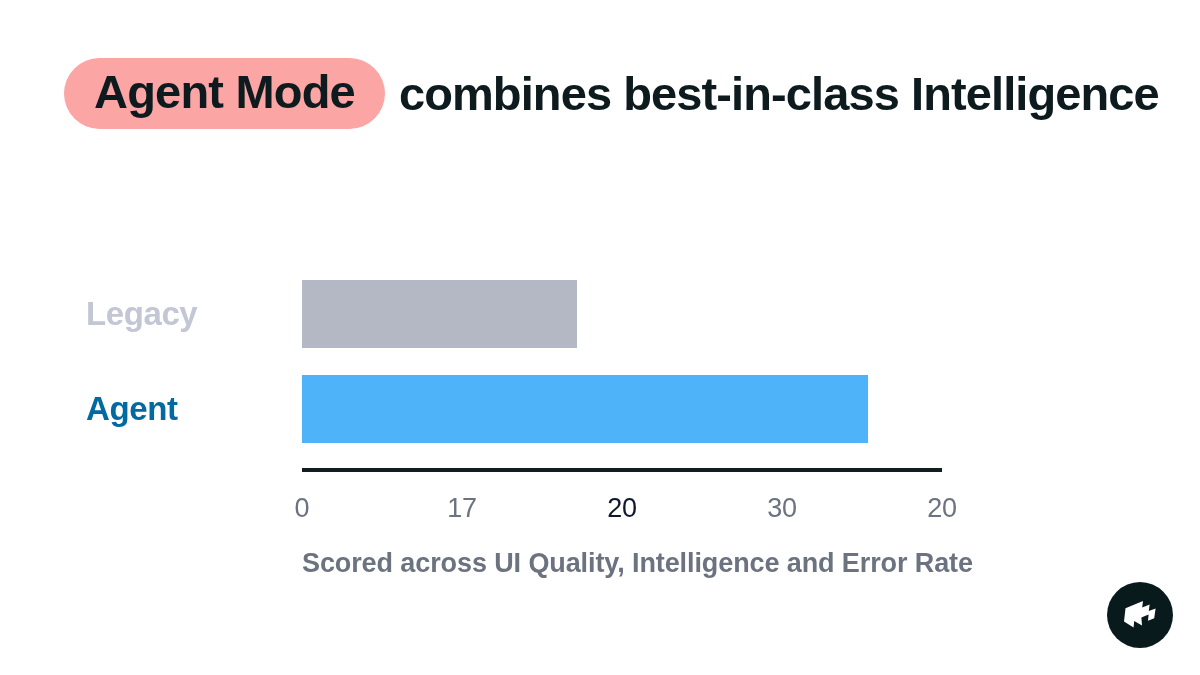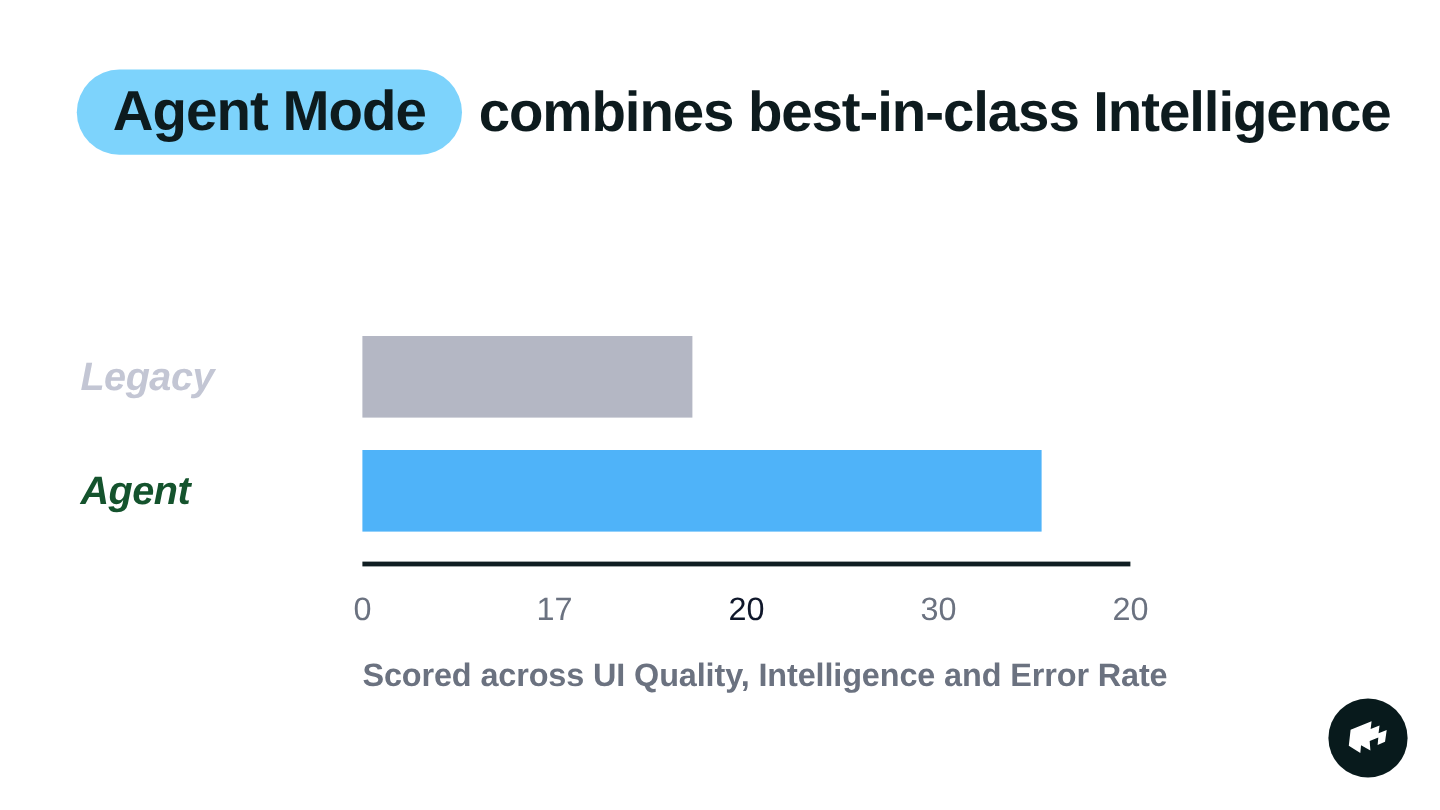--- a/index.html
+++ b/index.html
@@ -30,21 +30,21 @@
     font-size: 47px;
     font-weight: 700;
     letter-spacing: -0.9px;
     color: #0d1b1e;
   }
   .head-line-2 {
     padding-left: 336px;
   }
   #agent-pill {
     display: inline-block;
-    background: #7dd3fc;
+    background: #fca5a5;
     color: #0d1b1e;
     border-radius: 40px;
     padding: 6px 30px 9px 30px;
     font-size: 47px;
     font-weight: 700;
     letter-spacing: -0.8px;
     line-height: 56px;
     vertical-align: middle;
     margin-right: 14px;
   }
@@ -67,26 +67,25 @@
   #row-agent  { top: 125px; }
 
   .cat-label {
     position: absolute;
     left: 0;
     width: 215px;
     top: 0;
     height: 68px;
     line-height: 68px;
     text-align: left;
-    padding-left: 67px;
+    padding-left: 86px;
     box-sizing: border-box;
     font-size: 33px;
     font-weight: 700;
     letter-spacing: -0.4px;
-    font-style: italic;
   }
   #label-legacy { color: #c3c6d4; }
   #label-agent  { color: #0d1b1e; }
 
   .bar-track {
     position: absolute;
     left: 302px;
     top: 0;
     width: 640px;
     height: 68px;
@@ -166,21 +165,21 @@
 <div id="chart">
 
   <div class="bar-row" id="row-legacy">
     <div class="cat-label" id="label-legacy" style="color: rgb(195, 198, 212);">Legacy</div>
     <div class="bar-track">
       <div class="bar" id="bar-legacy" style="width: 275.2px; background: rgb(180, 183, 196);"></div>
     </div>
   </div>
 
   <div class="bar-row" id="row-agent">
-    <div class="cat-label" id="label-agent" style="color: #14532d;">Agent</div>
+    <div class="cat-label" id="label-agent" style="color: #0369a1;">Agent</div>
     <div class="bar-track">
       <div class="bar" id="bar-agent" style="width: 566.4px; background: rgb(79, 179, 249);"></div>
     </div>
   </div>
 
   <div id="axis-line" style="background: rgb(16, 30, 34);"></div>
   <div id="axis-ticks">
       <div class="tick" style="left: 0px; color: rgb(107, 114, 128);">0</div>
       <div class="tick" style="left: 160px; color: rgb(107, 114, 128);">17</div>
       <div class="tick" style="left: 320px; color: #0f172a;">20</div>

